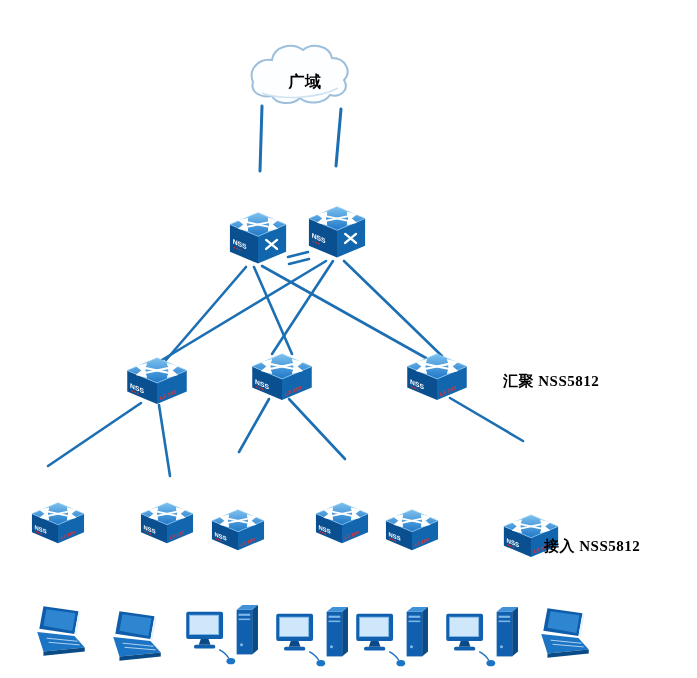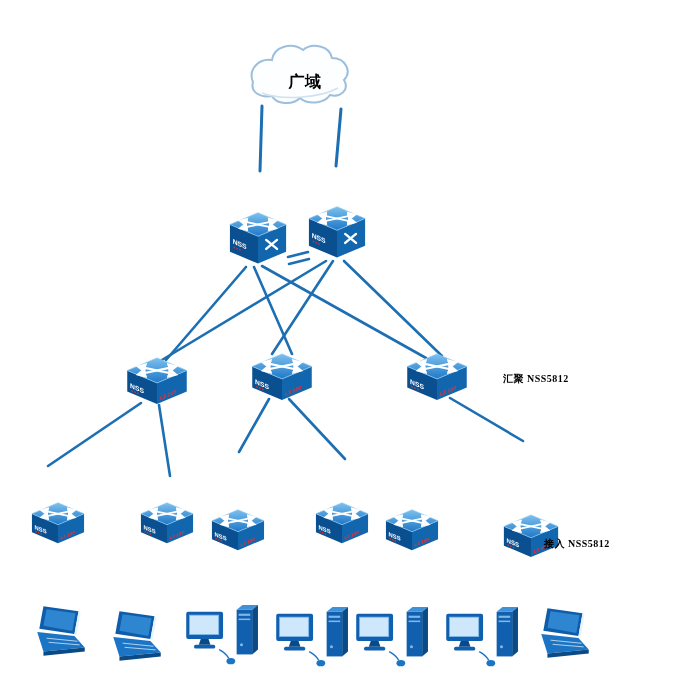--- a/index.html
+++ b/index.html
@@ -2,21 +2,21 @@
 <html><head>
 <meta charset="utf-8">
 <style>
   html,body{margin:0;padding:0;background:#ffffff;}
   .stage{
     position:relative;width:697px;height:678px;background:#ffffff;overflow:hidden;
     font-family:"Liberation Serif","DejaVu Serif",serif;
   }
   .stage svg{position:absolute;left:0;top:0;}
   .lbl{
-    position:absolute;color:#000;font-weight:700;font-size:10px;
+    position:absolute;color:#000;font-weight:700;font-size:15px;
     white-space:nowrap;letter-spacing:0.5px;
   }
   .lbl-cloud{left:270px;top:72px;width:70px;text-align:center;font-size:16px;}
   .lbl-agg{left:503px;top:372px;}
   .lbl-acc{left:544px;top:537px;}
 </style>
 </head>
 <body>
 
 <div class="stage">

